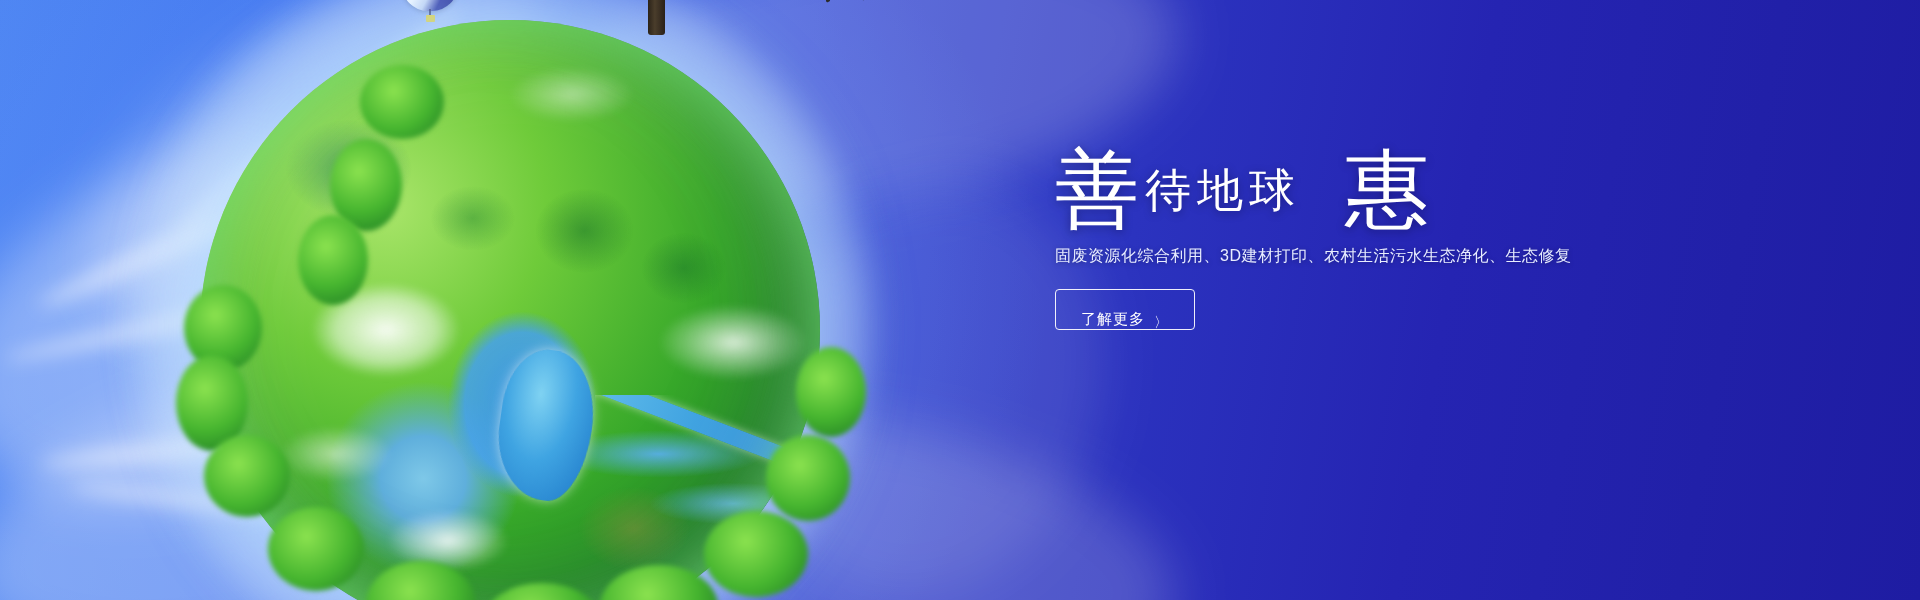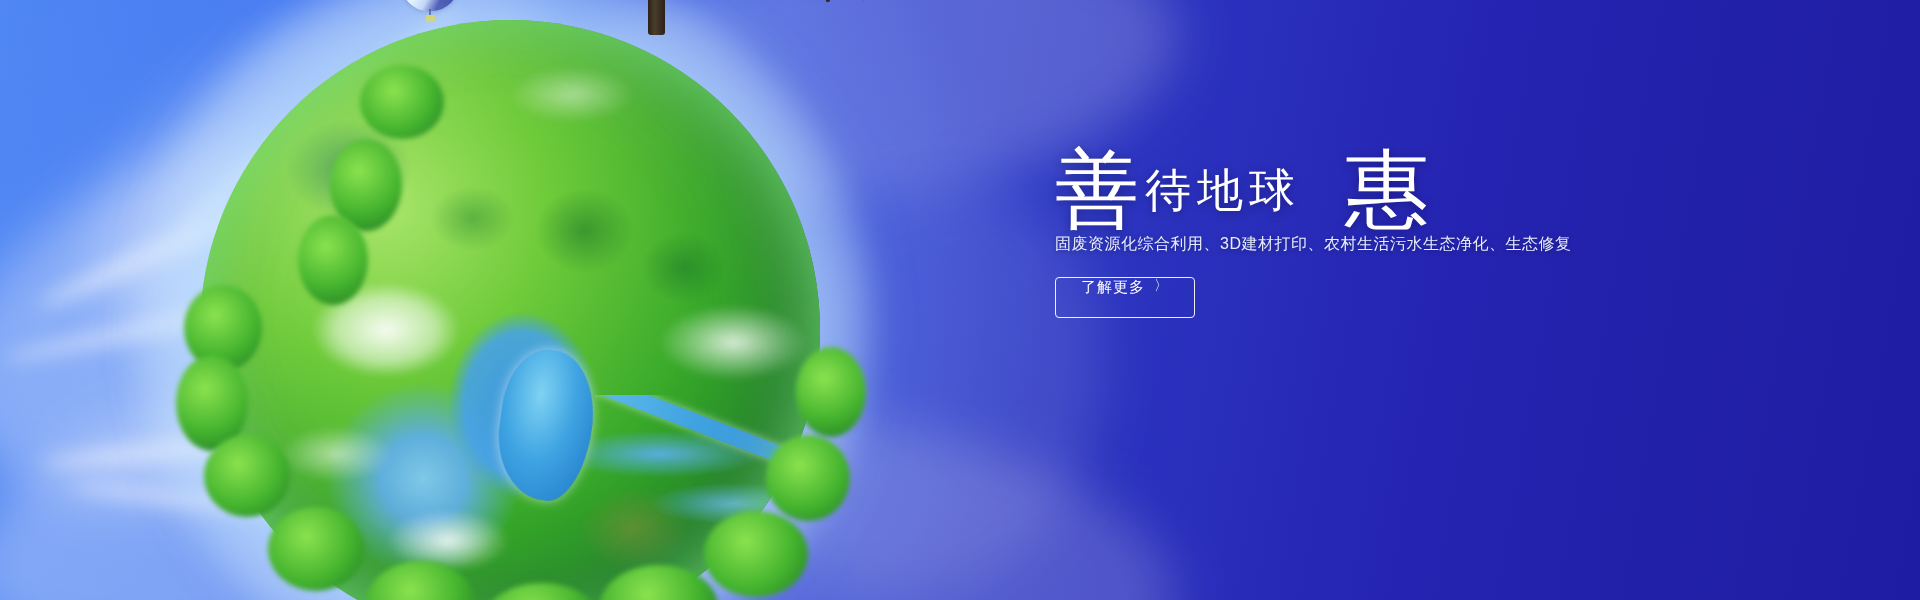--- a/index.html
+++ b/index.html
@@ -92,23 +92,23 @@
   .panel{position:absolute;left:1055px;top:142px;width:700px;}
   .headline{display:flex;align-items:flex-end;color:#fff;white-space:nowrap;line-height:1;}
   .big{font-family:"Liberation Serif","DejaVu Serif",serif;font-size:84px;font-weight:400;
     letter-spacing:0;text-shadow:0 2px 10px rgba(0,0,20,.35);position:relative;top:6px;}
   .small-grp{font-family:"Liberation Serif","DejaVu Serif",serif;font-size:46px;font-weight:400;
     letter-spacing:6px;padding-left:6px;position:relative;top:-12px;
     text-shadow:0 2px 8px rgba(0,0,20,.35);}
   .gap{display:inline-block;width:44px;}
   .subtitle{margin-top:18px;color:#fff;font-size:23px;letter-spacing:7.5px;white-space:nowrap;
     text-shadow:0 1px 6px rgba(0,0,20,.35);}
-  .desc{margin-top:8px;color:#E8EDFF;font-size:16px;letter-spacing:.5px;white-space:nowrap;
+  .desc{margin-top:20px;color:#E8EDFF;font-size:16px;letter-spacing:.5px;white-space:nowrap;
     text-shadow:0 1px 5px rgba(0,0,20,.35);}
-  .btn{margin-top:22px;display:inline-flex;align-items:flex-start;justify-content:center;gap:9px;
+  .btn{margin-top:22px;display:inline-flex;align-items:flex-end;justify-content:center;gap:9px;
     width:140px;height:41px;border:1px solid rgba(255,255,255,.92);border-radius:4px;
     color:#fff;font-size:15px;letter-spacing:1px;background:transparent;cursor:pointer;
     box-sizing:border-box;}
   .btn .chev{font-size:14px;line-height:1;opacity:.95;}
 </style>
 </head>
 <body>
 
 <div class="banner">
 

